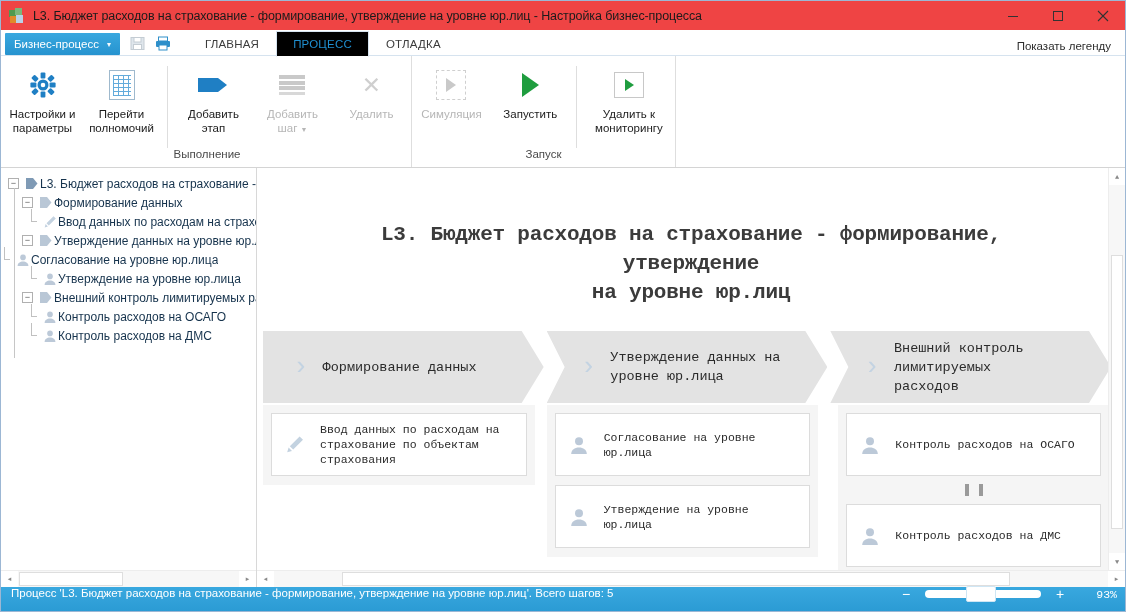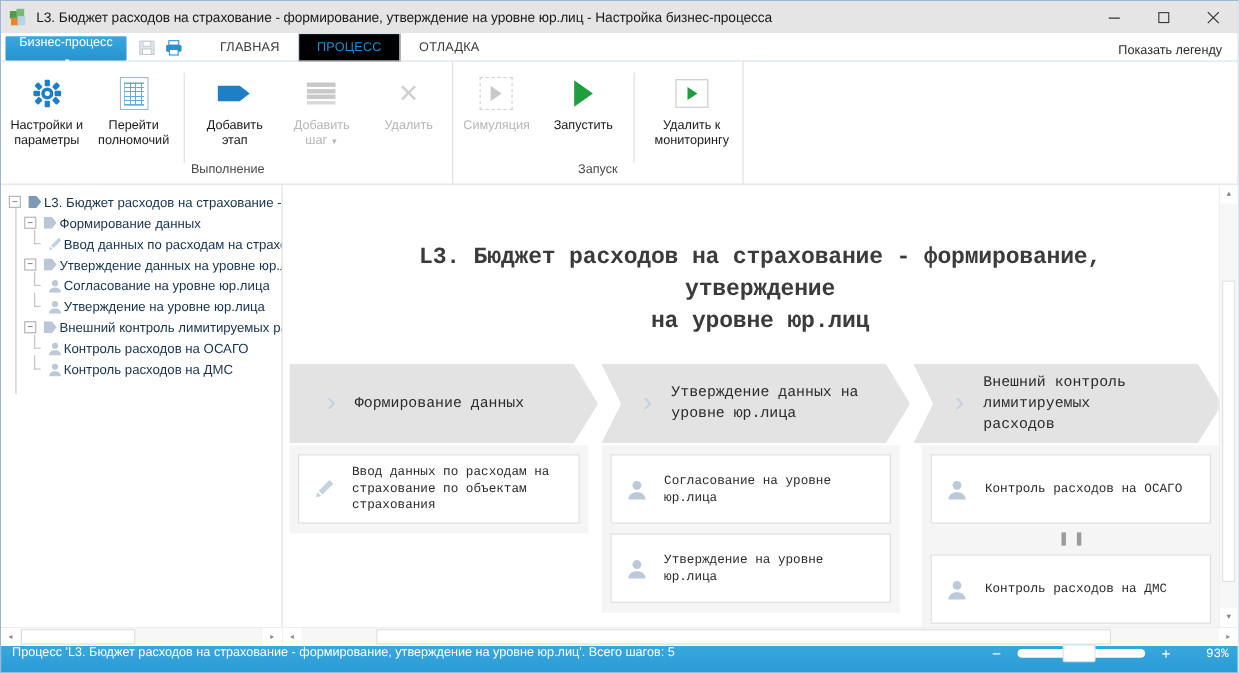--- a/index.html
+++ b/index.html
@@ -14,21 +14,21 @@
     position:relative; width:1126px; height:612px;
     border:1px solid #9cb7d4;
     background:#fff;
     display:flex; flex-direction:column;
   }
 
   
   .titlebar{
     height:29px; min-height:29px;
     display:flex; align-items:center;
-    background:#e5e5e5;
+    background:#ef4444;
     padding-left:8px;
   }
   .app-icon{
     width:16px;height:16px;position:relative;flex:0 0 auto;margin-right:8px;
   }
   .app-icon i{position:absolute;display:block;}
   .app-icon i.a{left:0;top:2px;width:7px;height:7px;background:#4f9a4f;}
   .app-icon i.b{left:6px;top:0px;width:7px;height:7px;background:#7ab87a;}
   .app-icon i.c{left:1px;top:8px;width:7px;height:7px;background:#e08a2a;}
   .app-icon i.d{left:7px;top:7px;width:7px;height:8px;background:#b9d2e8;}
@@ -56,26 +56,26 @@
   }
   .bp-btn{
     margin:0 0 1px 4px;
     height:22px; min-width:110px;
     background:#2f9fd8;
     background:linear-gradient(#39a8df,#2693cf);
     color:#fff; font-size:11.5px;
     display:flex; align-items:center; gap:6px;
     padding:0 9px;
     border-radius:1px;
-    position:relative; z-index:3;flex-direction:column;
+    position:relative; z-index:3;
   }
   .bp-btn .caret{ font-size:8px; opacity:.95; margin-left:2px;}
   .qa{ display:flex; align-items:center; gap:3px; margin:0 0 2px 7px; position:relative; z-index:3;}
   .qa .qbtn{width:22px;height:21px;display:flex;align-items:center;justify-content:center;}
-  .tabs{ display:flex; align-items:flex-start; margin-left:14px; height:26px; position:relative; z-index:2;}
+  .tabs{ display:flex; align-items:center; margin-left:14px; height:26px; position:relative; z-index:2;}
   .tab{
     height:25px; display:flex;align-items:center; padding:0 16px;
     font-size:11.5px; color:#3b3b3b; letter-spacing:.2px;
     border:1px solid transparent; border-bottom:none;
   }
   .tab.active{
     color:#1f8fd0; background:#000000;
     border:1px solid #d6e3ef; border-bottom:1px solid #fff;
     margin-bottom:-1px; height:26px;
   }
@@ -476,21 +476,21 @@
         <div class="tnode" style="padding-left:21px;">
           <span class="pm">−</span>
           <span class="nico">
             <svg width="13" height="11" viewBox="0 0 13 11">
                 <path fill="#b9c7d6" d="M1 0h7l4.5 5.5L8 11H1z"></path>
               </svg>
           </span>
           <span class="tlabel">Утверждение данных на уровне юр.лиц</span>
         </div>
 
-        <div class="tnode" style="padding-left:27px;">
+        <div class="tnode" style="">
           <span class="elbow"></span>
           <span class="nico">
             <svg width="14" height="14" viewBox="0 0 14 14">
                 <circle cx="7" cy="4.4" r="2.8" fill="#bcc9d8"></circle>
                 <path fill="#bcc9d8" d="M1.6 13c0-3 2.4-4.6 5.4-4.6s5.4 1.6 5.4 4.6z"></path>
               </svg>
           </span>
           <span class="tlabel">Согласование на уровне юр.лица</span>
         </div>
 

